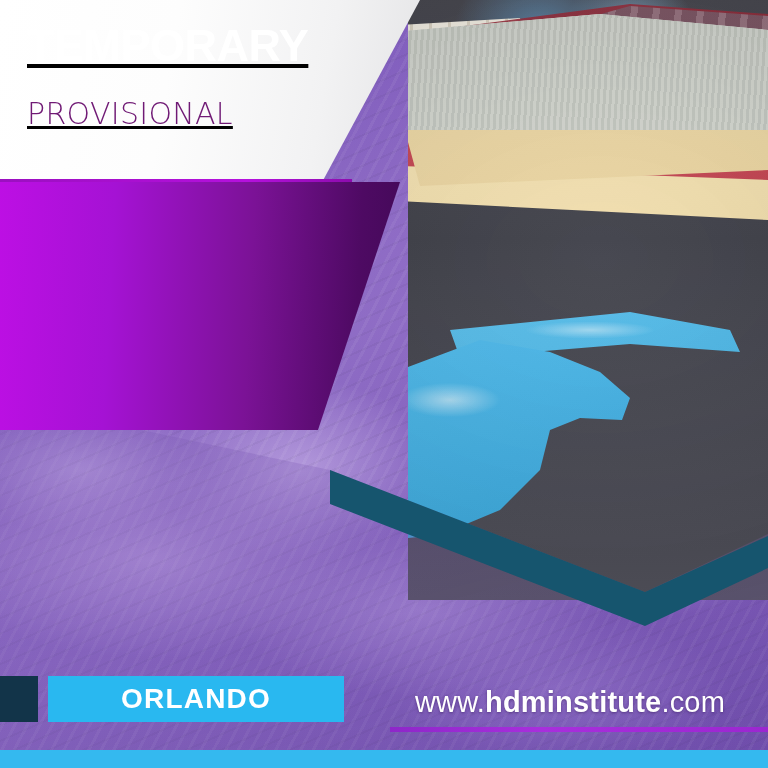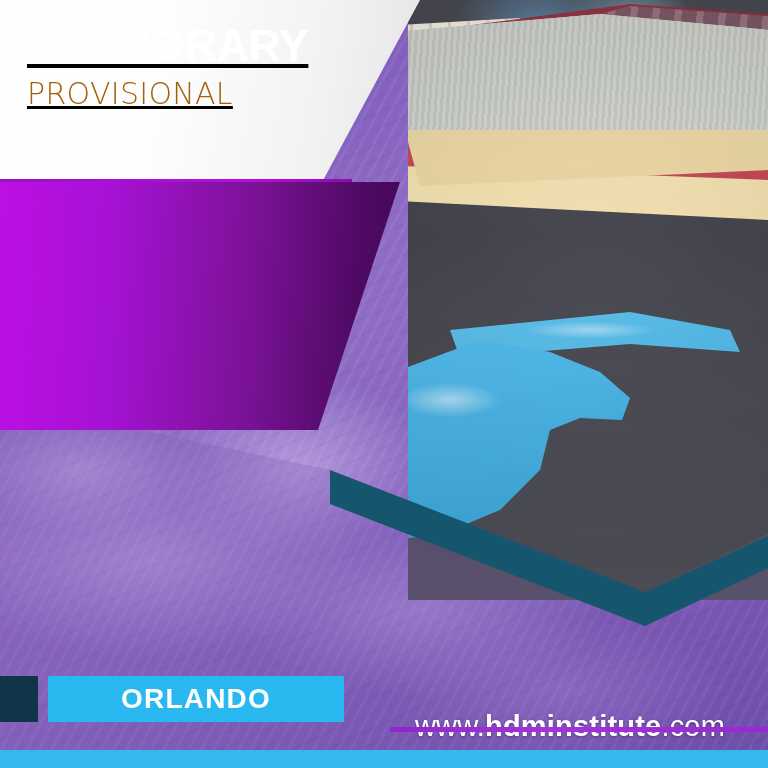--- a/index.html
+++ b/index.html
@@ -238,28 +238,28 @@
   .title-line {
     color: #ffffff;
     font-weight: 700;
     font-size: 45px;
     line-height: 0.98;
     letter-spacing: -0.5px;
     text-transform: uppercase;
     font-family: "Liberation Sans", sans-serif;
   }
   .subtitle-line {
-    color: #a16207;
+    color: #701a75;
     font-weight: 300;
     font-size: 30px;
     line-height: 1.08;
     letter-spacing: 0.3px;
     text-transform: uppercase;
     font-family: "DejaVu Sans", sans-serif;
-    margin-top: 10px;
+    margin-top: 30px;
   }
   .subtitle-line .s2 { display: block; }
 
   
   .logo {
     position: absolute;
     left: 18px;
     top: 32px;
     width: 105px;
     height: 130px;
@@ -297,21 +297,20 @@
     left: 390px;
     top: 686px;
     width: 360px;
     text-align: center;
     color: #ffffff;
     font-size: 29px;
     letter-spacing: 0.2px;
     font-family: "Liberation Sans", sans-serif;
     font-weight: 300;
     text-shadow: 0 1px 3px rgba(40,10,70,0.45);
-    margin-top: 24px;
   }
   .url-wrap .bold { font-weight: 700; }
   .url-rule {
     position: absolute;
     left: 390px;
     top: 727px;
     width: 378px;
     height: 5px;
     background: linear-gradient(90deg, #8e27c9 0%, #a82fdc 40%, #9b27d0 100%);
   }

